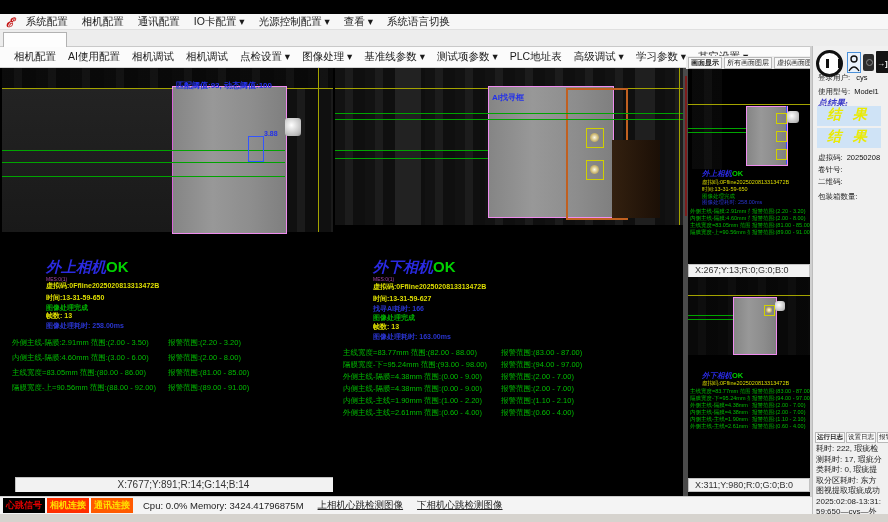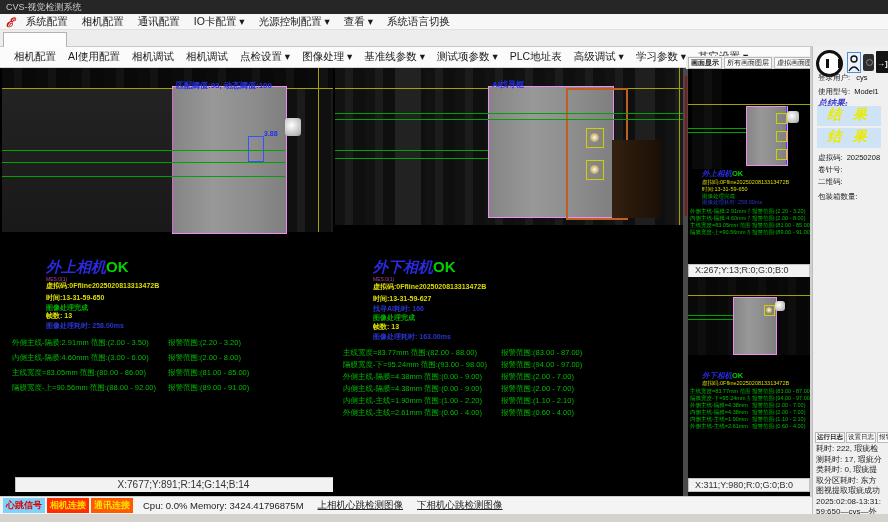--- a/index.html
+++ b/index.html
@@ -66,41 +66,38 @@
   .cam-ring{position:absolute;left:2.5px;top:5px;width:5px;height:5px;border:1px solid #888;border-radius:50%;}
   .exit-btn{left:63px;top:5px;width:13px;height:22px;background:#141414;border-radius:1px;}
   .exit-arrow{position:absolute;left:1px;top:8px;color:#fff;font-size:8px;font-weight:bold;}
   .log-tabs{position:absolute;left:2px;top:386px;display:flex;gap:1px;}
   .log-tab{font-size:6.5px;color:#222;background:#fafafa;border:1px solid #b8b8b8;padding:0 1px;white-space:nowrap;}
   .log-text{position:absolute;left:3px;top:398px;width:68px;font-size:8px;line-height:10.5px;color:#222;word-break:break-all;}
   
   .statusbar{left:0;top:496px;width:812px;height:18px;background:#f4f4f4;border-top:1px solid #cccccc;
              display:flex;align-items:center;box-sizing:border-box;padding-left:3px;}
   .badge{font-size:9px;font-weight:bold;padding:1px 3px;margin-right:2px;white-space:nowrap;}
-  .badge-hb{background:#7dd3fc;color:#e00000;}
+  .badge-hb{background:#000000;color:#e00000;}
   .badge-cam{background:#ff2e00;color:#ffe000;}
   .badge-com{background:#ff5a00;color:#ffe000;}
   .cpu-text{font-size:9.5px;color:#222;margin-left:8px;white-space:nowrap;}
   .sb-link{font-size:9.5px;color:#222;text-decoration:underline;margin-left:14px;white-space:nowrap;cursor:pointer;}
   .bottomstrip{left:0;top:514px;width:888px;height:8px;background:#d6d3ce;}
   .clip{position:absolute;background:radial-gradient(circle at 40% 40%,#ffffff,#b9b9b9 75%,#8a8a8a);border-radius:3px;}
   .ybox{position:absolute;border:1px solid #d0d000;}
   .dot{position:absolute;background:radial-gradient(circle,#fffbe8,#c8b36a 60%,rgba(0,0,0,0));border-radius:50%;}
   .streaks-l{background:repeating-linear-gradient(90deg,#101010 0 12px,#1b1b1b 12px 20px,#0d0d0d 20px 34px);}
   .streaks-m{background:repeating-linear-gradient(90deg,#121212 0 10px,#1c1c1c 10px 18px,#0f0f0f 18px 30px);}
   .redline{left:685px;top:76px;width:2px;height:140px;background:#7d1b1b;}
 </style>
 </head>
 <body>
 
 <div class="app">
 
-  <div class="abs titlebar">
-    <span>CVS-视觉检测系统</span>
-  </div>
 
   <div class="abs menubar">
     <span class="logo">ℰ</span>
     <span class="menu-item">系统配置</span>
     <span class="menu-item">相机配置</span>
     <span class="menu-item">通讯配置</span>
     <span class="menu-item">IO卡配置 ▾</span>
     <span class="menu-item">光源控制配置 ▾</span>
     <span class="menu-item">查看 ▾</span>
     <span class="menu-item">系统语言切换</span>
@@ -185,21 +182,21 @@
       <div class="abs hline gline" style="left:0;top:51px;width:348px;"></div>
       <div class="abs hline gline" style="left:0;top:82px;width:153px;"></div>
       <div class="abs hline gline" style="left:0;top:90px;width:153px;"></div>
       <div class="ybox" style="left:251px;top:60px;width:16px;height:18px;">
           <div class="dot" style="left:3px;top:4px;width:9px;height:9px;"></div>
         </div>
       <div class="ybox" style="left:251px;top:92px;width:16px;height:18px;">
           <div class="dot" style="left:3px;top:4px;width:9px;height:9px;"></div>
         </div>
       <div class="abs vline yline" style="left:344px;top:0;height:157px;"></div>
-      <div class="overlay-blue" style="left:157px;top:11px;">AI找寻框</div>
+      <div class="overlay-blue" style="left:157px;top:24px;">AI找寻框</div>
     </div>
     <div class="title-line" style="left:38px;top:190px;">
       <span class="cam-title">外下相机</span><span class="cam-ok">OK</span>
     </div>
     <div class="t-sub" style="left:38px;top:208px;">MES:0(1)</div>
     <div class="t-yellow" style="left:38px;top:214px;">虚拟码:0Ffline2025020813313472B</div>
     <div class="t-yellow" style="left:38px;top:226px;">时间:13-31-59-627</div>
     <div class="t-blue" style="left:38px;top:236px;">找寻AI耗时: 166</div>
     <div class="t-green" style="left:38px;top:245px;">图像处理完成</div>
     <div class="t-yellow" style="left:38px;top:254px;">帧数: 13</div>

